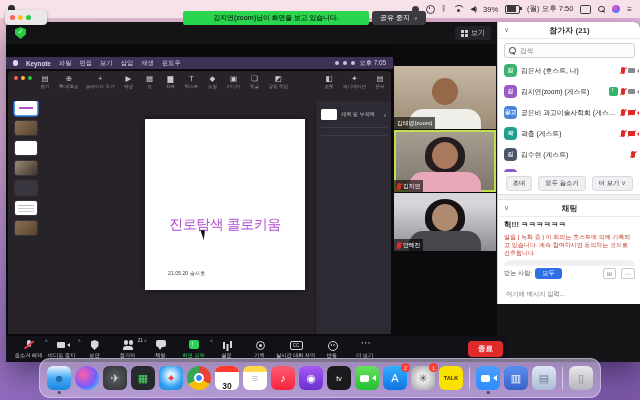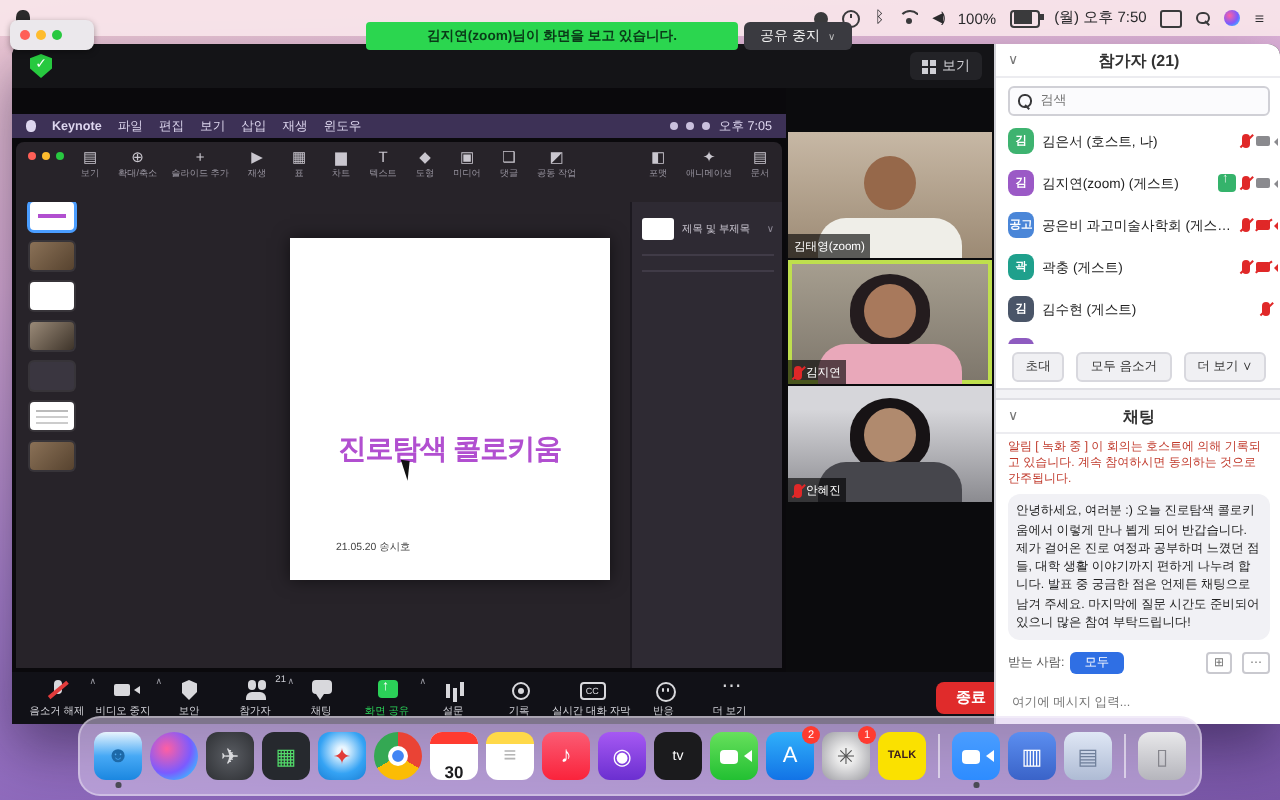--- a/index.html
+++ b/index.html
@@ -78,21 +78,21 @@
   #kn-thumbs{position:absolute;left:5px;top:30px;width:28px;bottom:4px;overflow:hidden}
   .kthumb{width:22px;height:14px;border-radius:2px;margin:0 0 6px 2px;position:relative;background:#fff;
     box-shadow:0 0 0 1px rgba(255,255,255,.08)}
   .kthumb.sel{box-shadow:0 0 0 1.5px #4a9dff}
   .t-title::after{content:"";position:absolute;left:20%;top:42%;width:60%;height:2px;background:#b14fd0}
   .t-photo{background:linear-gradient(135deg,#8a7157,#57432f)}
   .t-photo2{background:linear-gradient(135deg,#9a8a78,#3e342a)}
   .t-dark{background:#3a3640}
   .t-text::after{content:"";position:absolute;left:15%;top:25%;width:70%;height:1px;background:#bbb;box-shadow:0 3px 0 #ccc,0 6px 0 #ccc}
   #slide{position:absolute;left:137px;top:48px;width:160px;height:171px;background:#fff;box-shadow:0 0 8px rgba(0,0,0,.55)}
-  .sl-title{position:absolute;left:0;right:0;top:97px;text-align:center;font-size:14px;font-weight:bold;
+  .sl-title{position:absolute;left:0;right:0;top:97px;text-align:center;font-size:14px;font-weight:normal;
     color:#b14fd0;letter-spacing:-0.5px;white-space:nowrap}
   .sl-cursor{position:absolute;left:57px;top:110px;width:0;height:0;border-left:4.5px solid #111;
     border-top:2px solid transparent;border-bottom:9px solid transparent;transform:rotate(-18deg)}
   .sl-footer{position:absolute;left:23px;bottom:13px;font-size:5.2px;color:#444}
   #kn-inspector{position:absolute;left:307px;top:30px;width:76px;bottom:0;background:#2e2a33;border-left:1px solid #1c1920}
   .insp-row{display:flex;align-items:center;gap:4px;margin:8px 5px 0;color:#c8c4cf;font-size:5.2px}
   .insp-thumb{width:16px;height:11px;background:#fff;border-radius:1.5px;flex:none}
   .insp-caret{margin-left:auto;color:#8d8896;font-size:5px}
   .insp-line{height:1px;background:#403b47;margin:7px 5px 0}
 
@@ -142,21 +142,21 @@
   .gi-rec::after{left:6px;top:5px;width:3px;height:3px;background:#d8d8dc;border-radius:50%}
   .gi-cc::before{content:"CC";left:1px;top:2px;width:11px;height:7px;border:1px solid #d8d8dc;border-radius:2px;
     color:#d8d8dc;font-size:4.5px;line-height:7px;text-align:center}
   .gi-react::before{left:3px;top:2px;width:8px;height:8px;border:1.2px solid #d8d8dc;border-radius:50%}
   .gi-react::after{left:6px;top:5px;width:1.5px;height:1.5px;background:#d8d8dc;border-radius:50%;box-shadow:2.5px 0 0 #d8d8dc}
   .gi-more::before{content:"⋯";left:3px;top:-2px;color:#d8d8dc;font-size:10px}
   #leave-btn{margin-left:auto;background:#e02b2b;color:#fff;font-size:7.5px;font-weight:bold;
     padding:3px 10px;border-radius:4px}
 
   
-  #win-panel{position:absolute;left:491px;top:0;width:143px;height:340px;background:#fff;
+  #win-panel{position:absolute;left:491px;top:0;width:143px;height:282px;background:#fff;
     border-left:1px solid #d2d2d8;display:flex;flex-direction:column;color:#222}
   .ph{height:16px;flex:none;display:flex;align-items:center;justify-content:center;position:relative;
     font-size:8px;font-weight:bold;color:#333;border-bottom:1px solid #ececf0}
   .ph .collapse{position:absolute;left:6px;color:#777;font-size:7px;font-weight:normal}
   .searchbox{margin:4px 6px 2px;height:13px;flex:none;border:1px solid #d0d0d6;border-radius:3px;background:#fbfbfd;
     display:flex;align-items:center;gap:3px;padding:0 4px}
   .searchbox input{border:0;outline:0;background:transparent;font-size:6.5px;width:100%;color:#333;font-family:inherit}
   #plist{flex:none;height:112px;overflow:hidden}
   .prow{height:21px;display:flex;align-items:center;gap:4px;padding:0 6px}
   .avatar{width:13px;height:13px;border-radius:4px;color:#fff;font-size:5.8px;font-weight:bold;flex:none;
@@ -215,21 +215,21 @@
 <div id="wallpaper"></div>
 
 <div id="menubar">
   <span class="apple-logo"></span>
   <div id="mb-right">
     <span class="st-dot"></span>
     <span class="st-clockic"></span>
     <span class="st-bt">ᛒ</span>
     <span class="st-wifi"></span>
     <span class="st-vol">◀)</span>
-    <span>100%</span>
+    <span>39%</span>
     <span class="st-batt"></span>
     <span>(월) 오후 7:50</span>
     <span class="st-disp"></span>
     <span class="st-search"></span>
     <span class="st-siri"></span>
     <span class="st-list">≡</span>
   </div>
 </div>
 
 <div id="sharebar-mini">
@@ -536,20 +536,21 @@
         <span class="act">모두 음소거</span>
         <span class="act">더 보기 ∨</span>
       </div>
     <div class="section-split"></div>
     <div class="ph">
       <span class="collapse">∨</span>
       <span>채팅</span>
     </div>
     <div id="chat-msgs">
 
+    <div class="msg-plain">헉!!! ㅋㅋㅋㅋㅋㅋ</div>
         <div class="msg-red">알림 [ 녹화 중 ] 이 회의는 호스트에 의해 기록되고 있습니다. 계속 참여하시면 동의하는 것으로 간주됩니다.</div>
         <div class="msg-bubble">안녕하세요, 여러분 :) 오늘 진로탐색 콜로키움에서 이렇게 만나 뵙게 되어 반갑습니다. 제가 걸어온 진로 여정과 공부하며 느꼈던 점들, 대학 생활 이야기까지 편하게 나누려 합니다. 발표 중 궁금한 점은 언제든 채팅으로 남겨 주세요. 마지막에 질문 시간도 준비되어 있으니 많은 참여 부탁드립니다!</div>
       </div>
     <div id="chat-foot">
       <span>받는 사람:</span>
       <span class="to-pill">모두</span>
       <span class="ghostbtn">⊞</span>
       <span class="ghostbtn">⋯</span>
     </div>
     <div id="chat-input-row">

